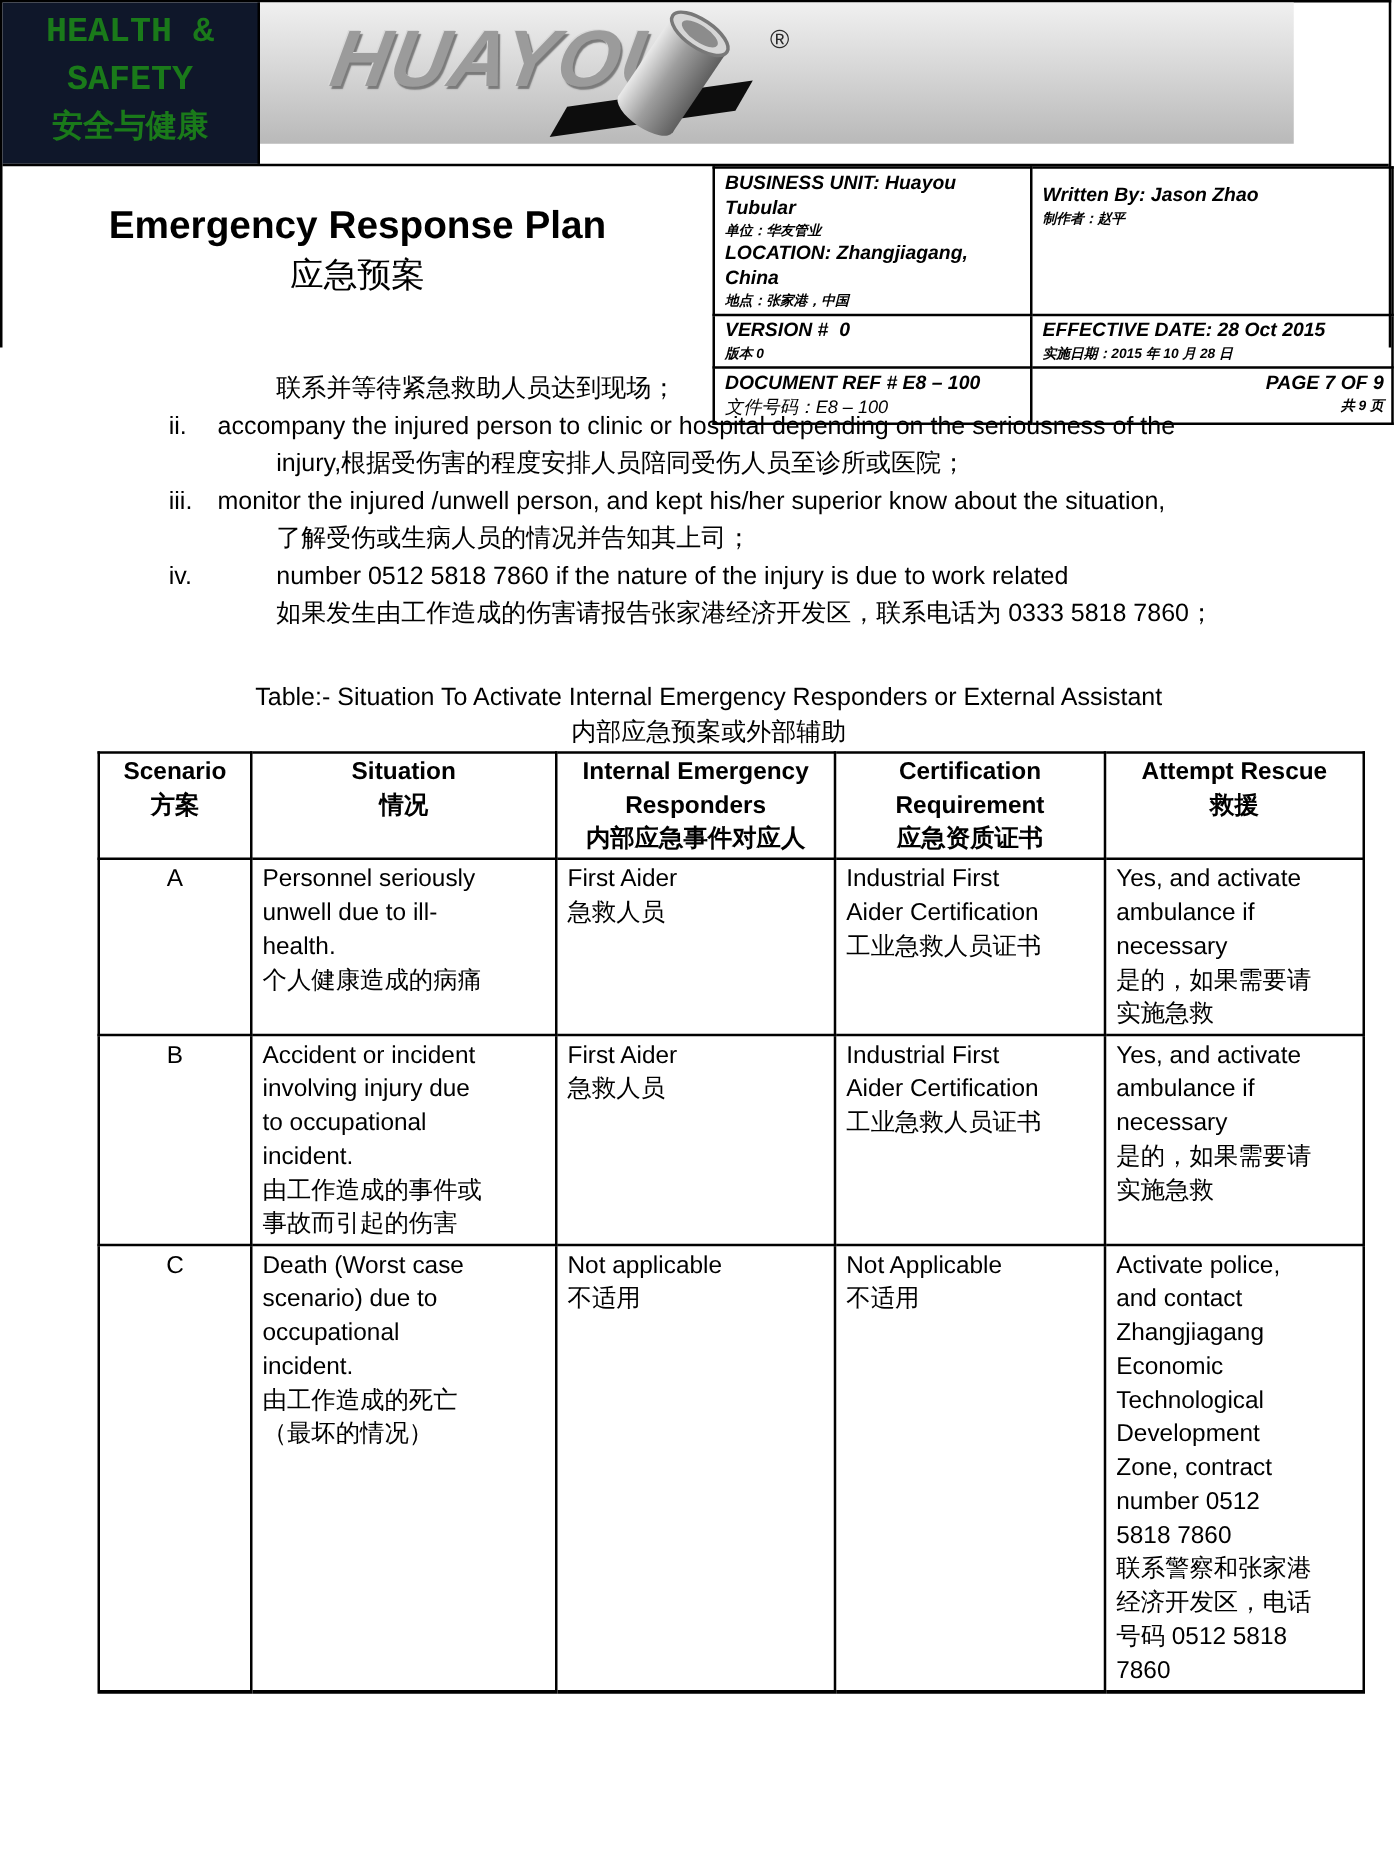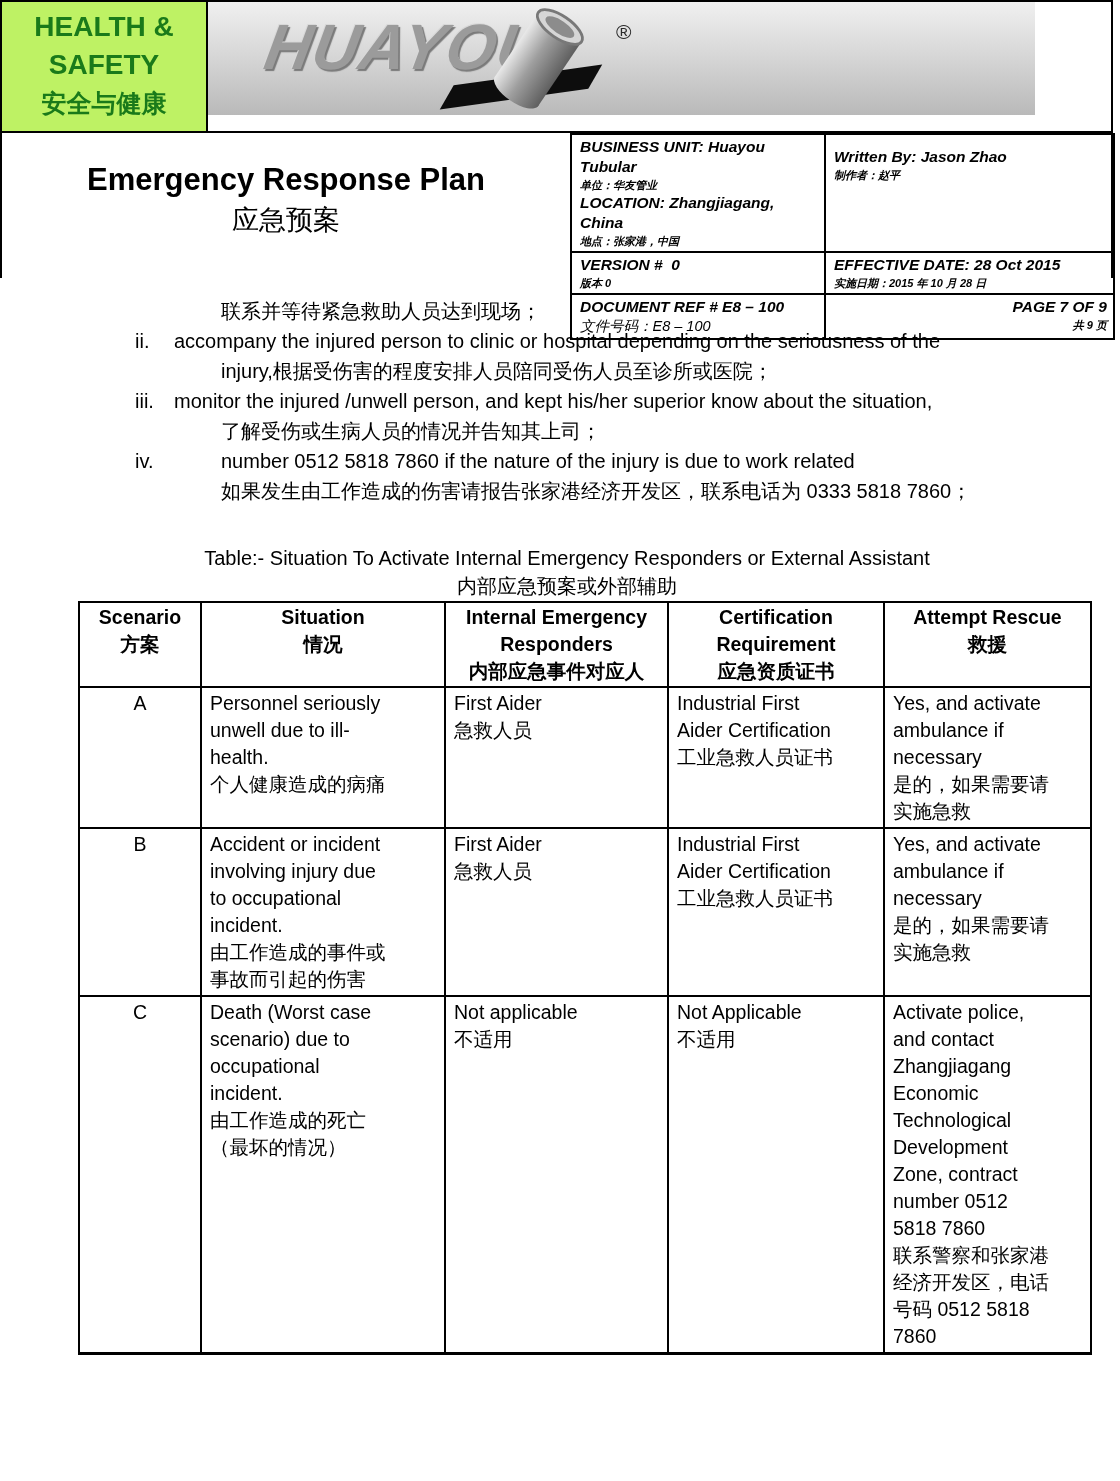--- a/index.html
+++ b/index.html
@@ -11,21 +11,21 @@
   }
   .page { position:relative; width:1120px; height:1481px; background:#fff; overflow:hidden; }
 
   
   .header-box {
     position:absolute; left:0; top:0; width:1113px; height:278px;
     border-top:2px solid #000; border-left:2px solid #000; border-right:2px solid #000;
   }
   .hs-cell {
     position:absolute; left:0; top:0; width:206px; height:129px;
-    border-right:2px solid #000; text-align:center; padding-top:6px; background:#bef264;
+    border-right:2px solid #000; text-align:center; padding-top:6px; background:#0f172a;font-family:Liberation Mono, monospace;
   }
   .hs-en { color:#1a7a1a; font-weight:bold; font-size:28px; line-height:38px; }
   .hs-zh { color:#1a7a1a; font-weight:bold; font-size:25px; line-height:38px; }
 
   .logo-band {
     position:absolute; left:206px; top:0; width:827px; height:113px;
     background:linear-gradient(180deg,#f0f0f0 0%,#d8d8d8 45%,#b9b9b9 100%);
   }
   .brand-stylized {
     position:absolute; left:58px; top:8px;

